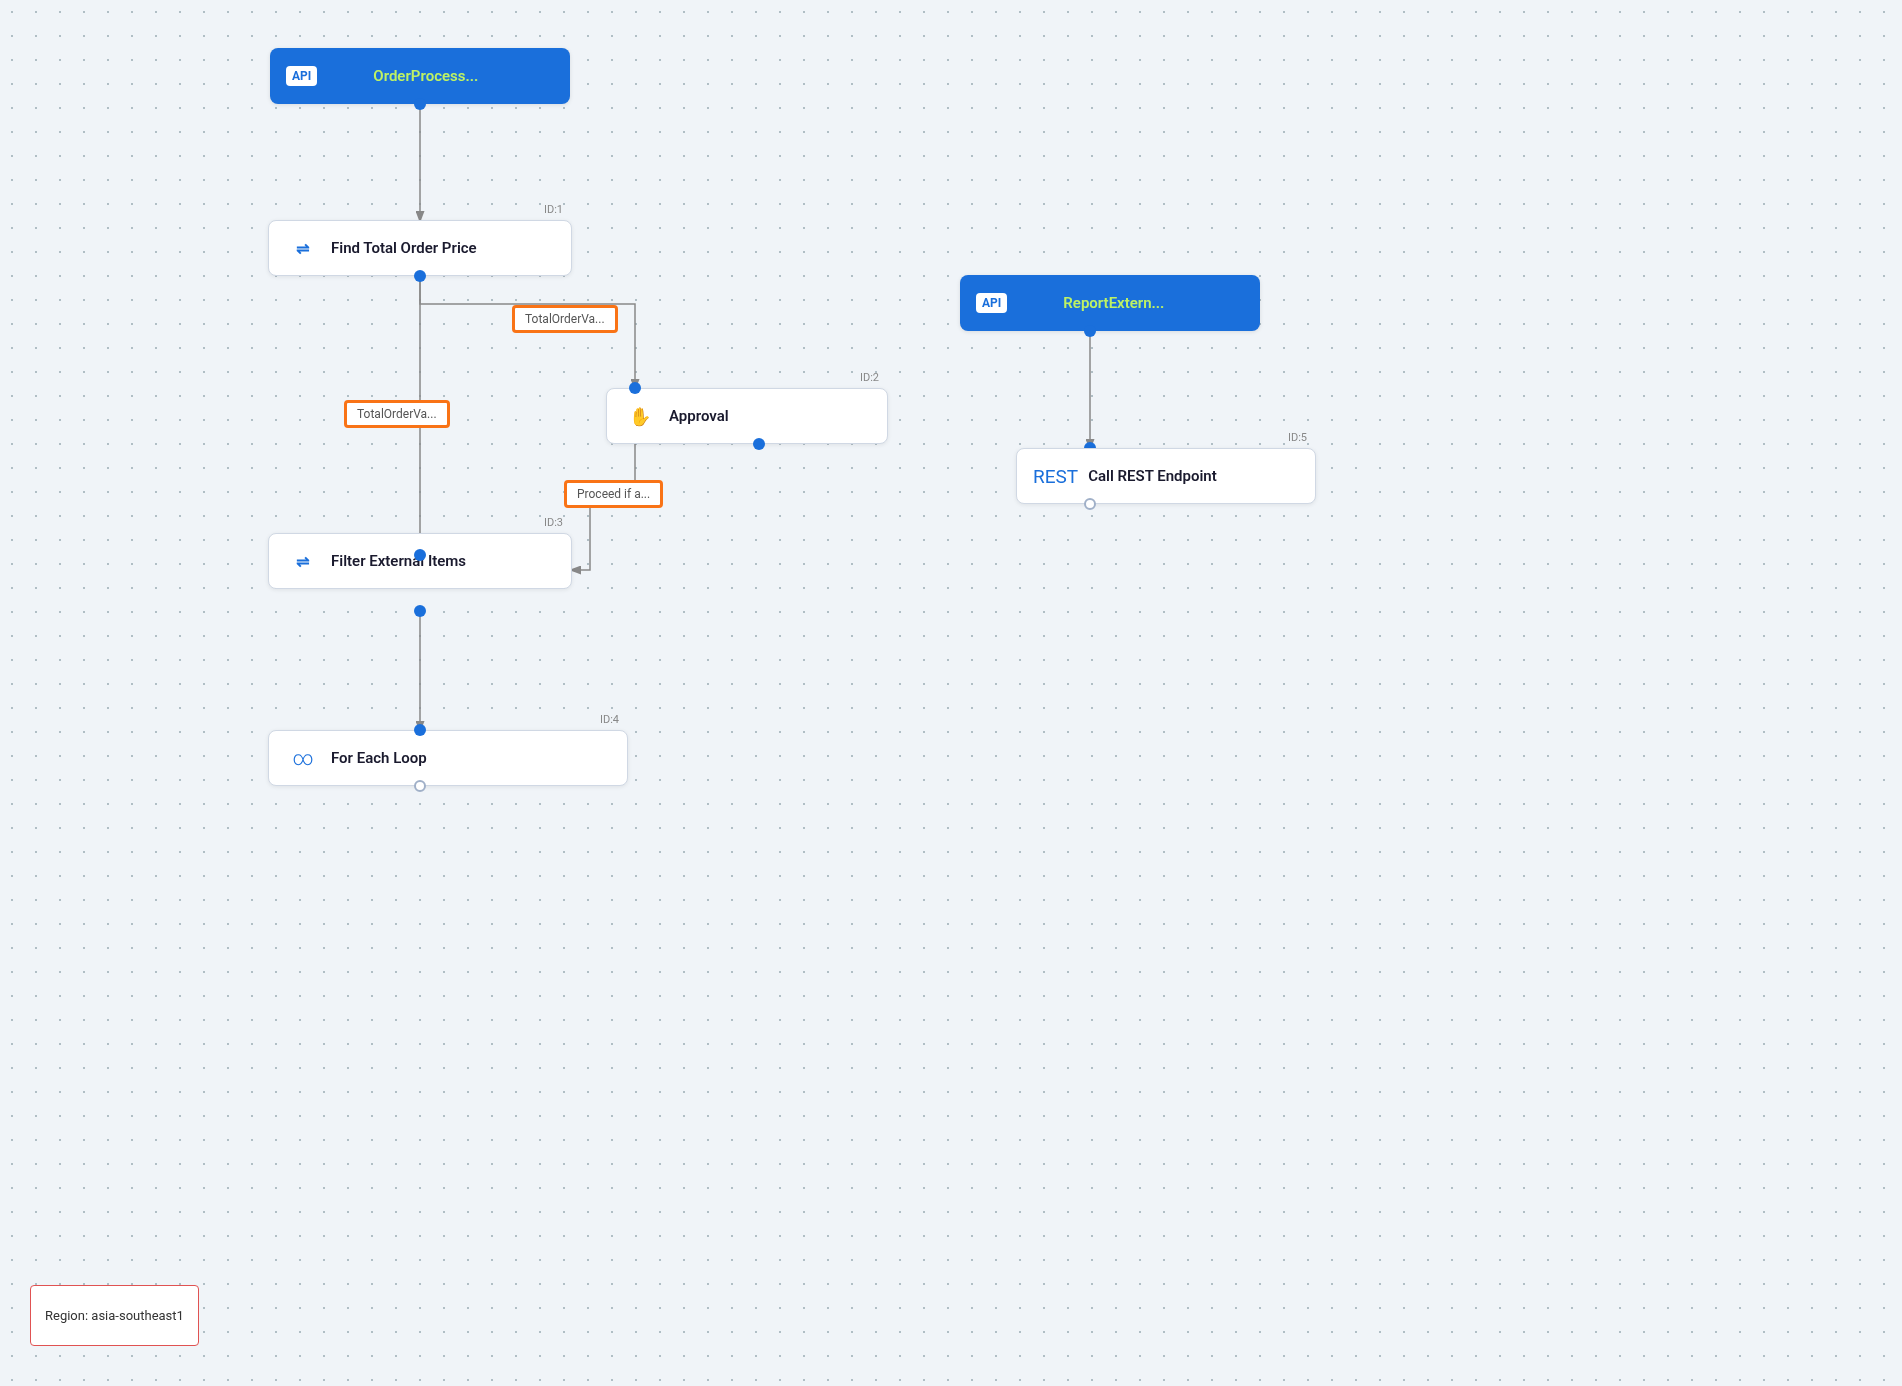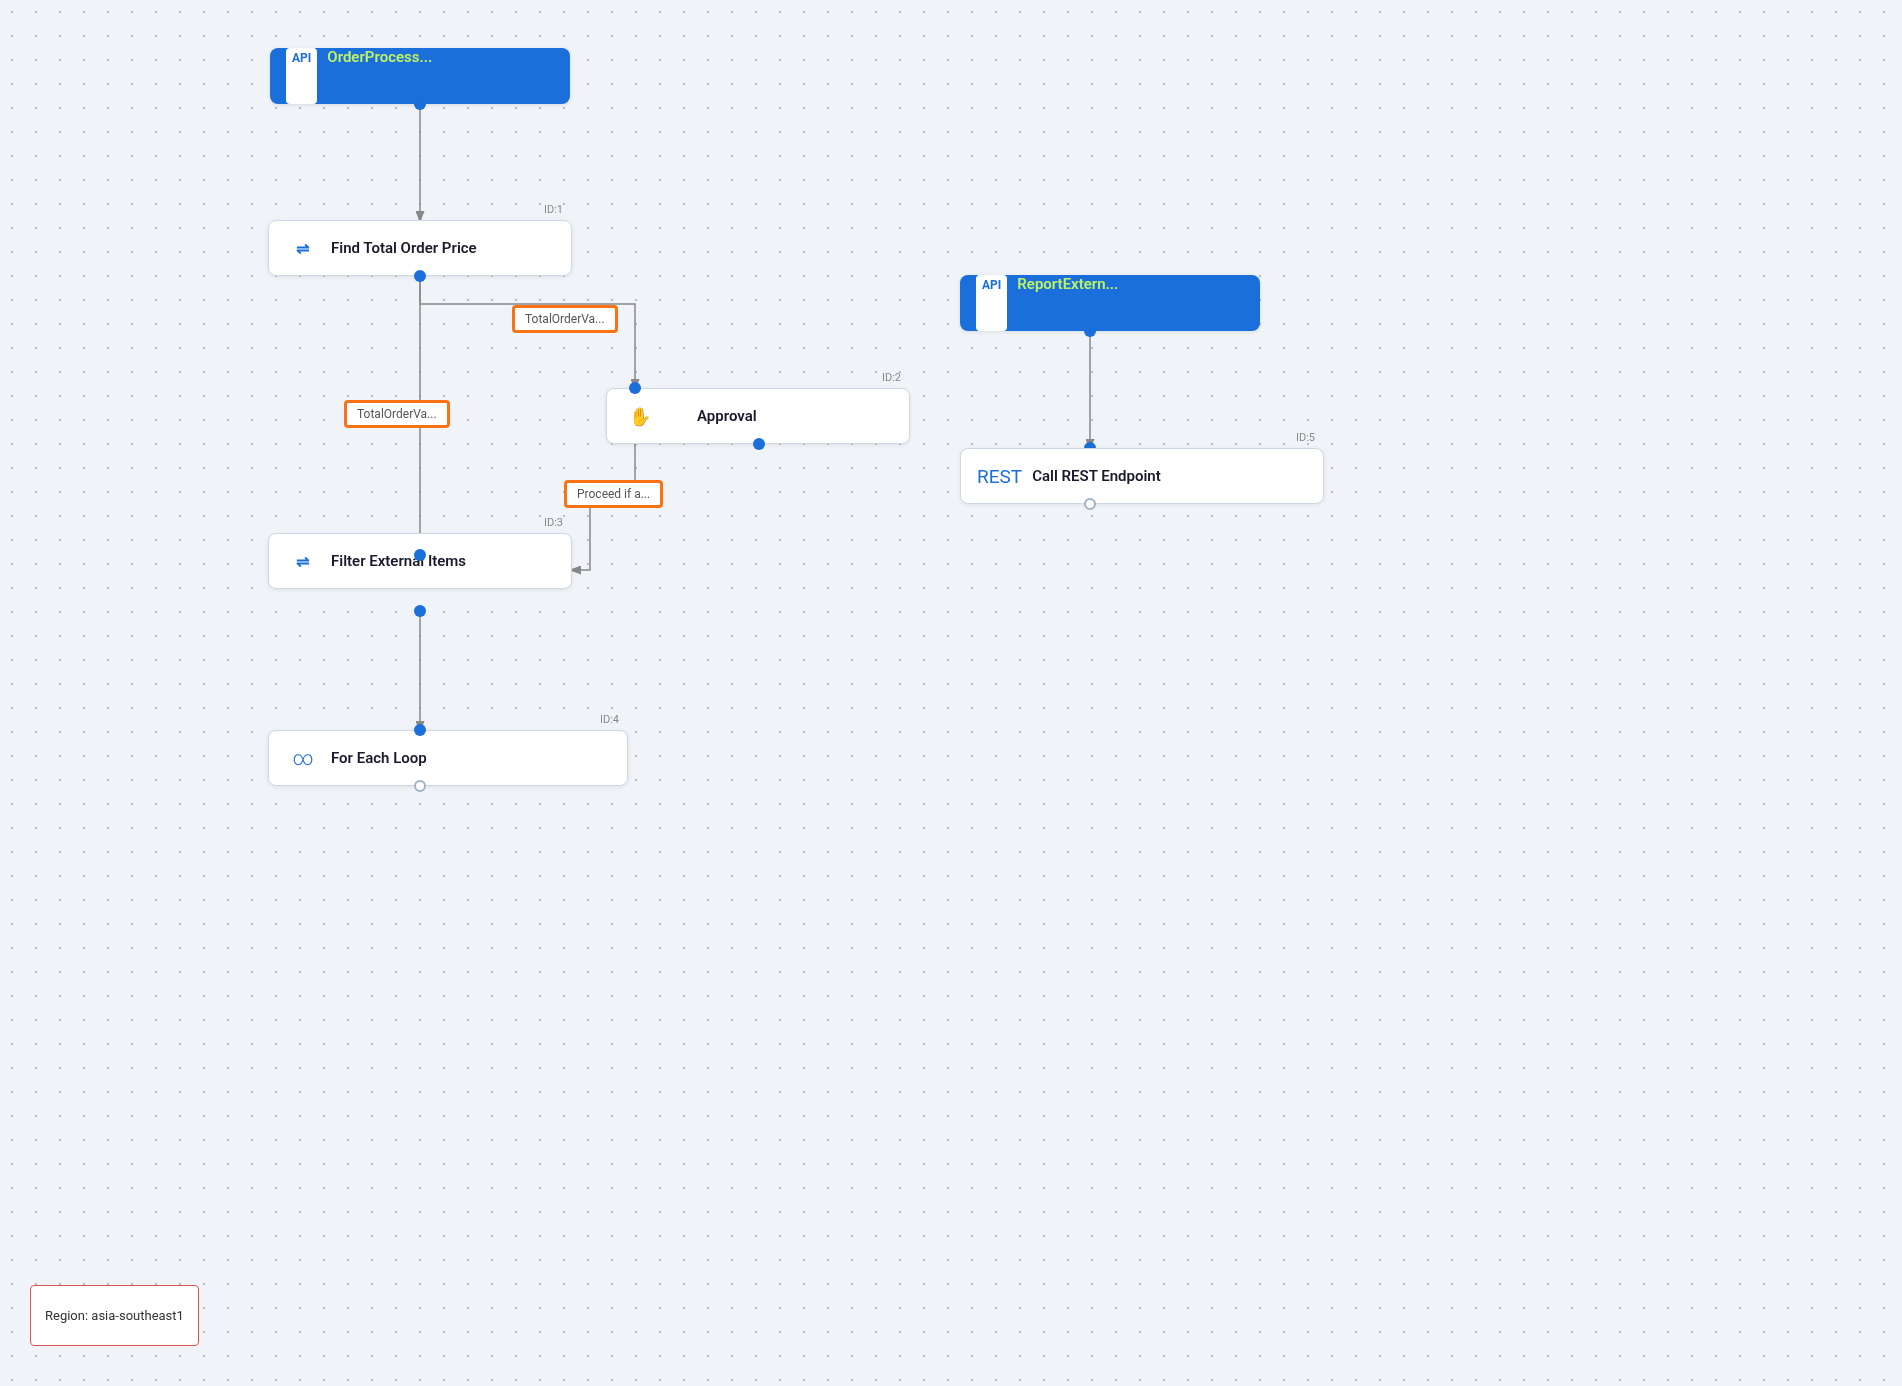--- a/index.html
+++ b/index.html
@@ -72,23 +72,25 @@
       font-weight: 400;
     }
 
     
     .start-node {
       position: absolute;
       background: #1a6fdb;
       border: none;
       border-radius: 8px;
       display: flex;
+      align-items: center;
       padding: 0 16px;
       height: 56px;
       box-shadow: 0 1px 4px rgba(0,0,0,0.1);
+      gap: 46px;
     }
 
     .start-node .api-badge {
       background: white;
       color: #1a6fdb;
       font-weight: 700;
       font-size: 12px;
       border-radius: 4px;
       padding: 3px 6px;
       margin-right: 10px;
@@ -221,21 +223,21 @@
   <div class="dot" style="left: 420px; top: 276px;"></div>
 
   <div class="conn-label" style="left: 512px; top: 305px;">
     <span>TotalOrderVa...</span>
   </div>
 
   <div class="conn-label" style="left: 344px; top: 400px;">
     <span>TotalOrderVa...</span>
   </div>
 
-  <div class="node" style="left: 606px; top: 388px; width: 304px; gap: 28px;">
+  <div class="node" style="left: 606px; top: 388px; width: 282px;">
     <span class="node-id">ID:2</span>
     <span class="node-icon" style="font-size:20px;">
       <span class="icon-hand"></span>
     </span>
     <span class="node-label">Approval</span>
   </div>
 
   <div class="dot" style="left: 759px; top: 444px;"></div>
 
   <div class="dot" style="left: 635px; top: 388px;"></div>
@@ -270,21 +272,21 @@
 
   <div class="start-node" style="left: 960px; top: 275px; width: 300px;">
     <span class="api-badge">API</span>
     <span class="node-label">ReportExtern...</span>
   </div>
 
   <div class="dot" style="left: 1090px; top: 331px;"></div>
 
   <div class="dot" style="left: 1090px; top: 448px;"></div>
 
-  <div class="node" style="left: 960px; top: 448px; width: 364px;">
+  <div class="node" style="left: 1016px; top: 448px; width: 300px;">
     <span class="node-id">ID:5</span>
     <span class="icon-rest" style="margin-right:10px; flex-shrink:0;">REST</span>
     <span class="node-label">Call REST Endpoint</span>
   </div>
 
   <div class="dot-white" style="left: 1090px; top: 504px;"></div>
 
   <div class="region-badge">
     <span>Region: asia-southeast1</span>
   </div>

